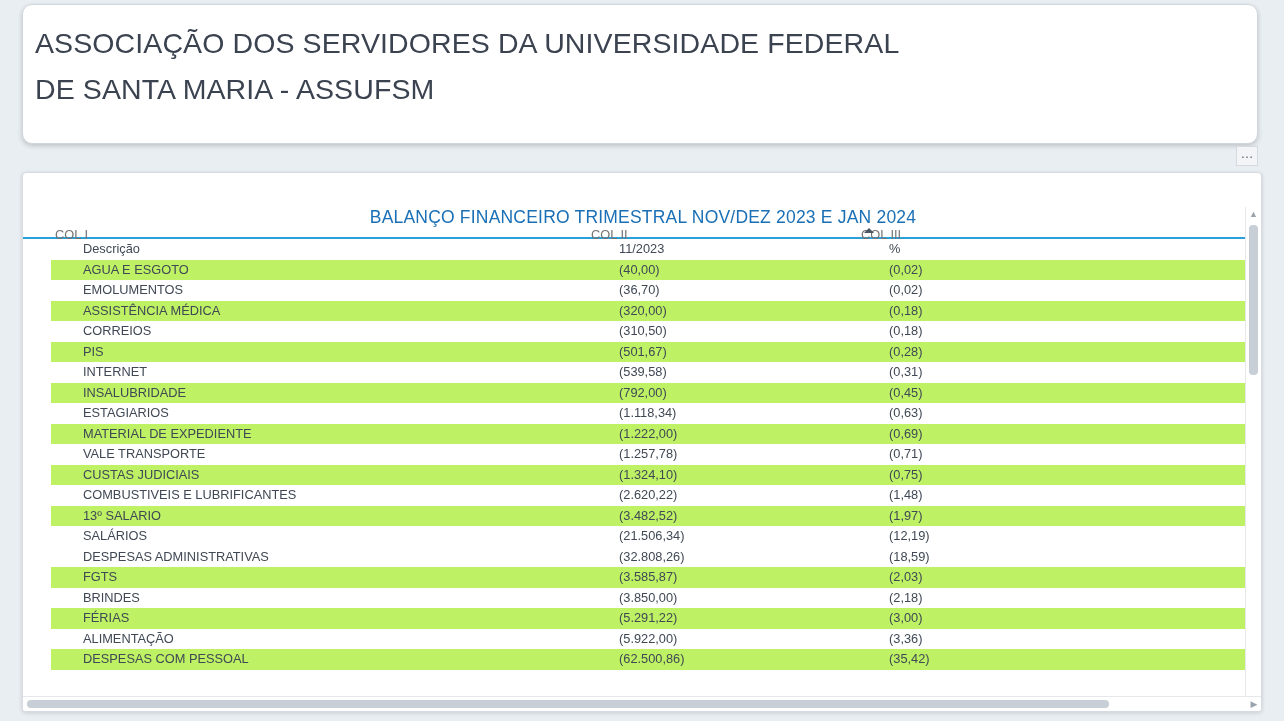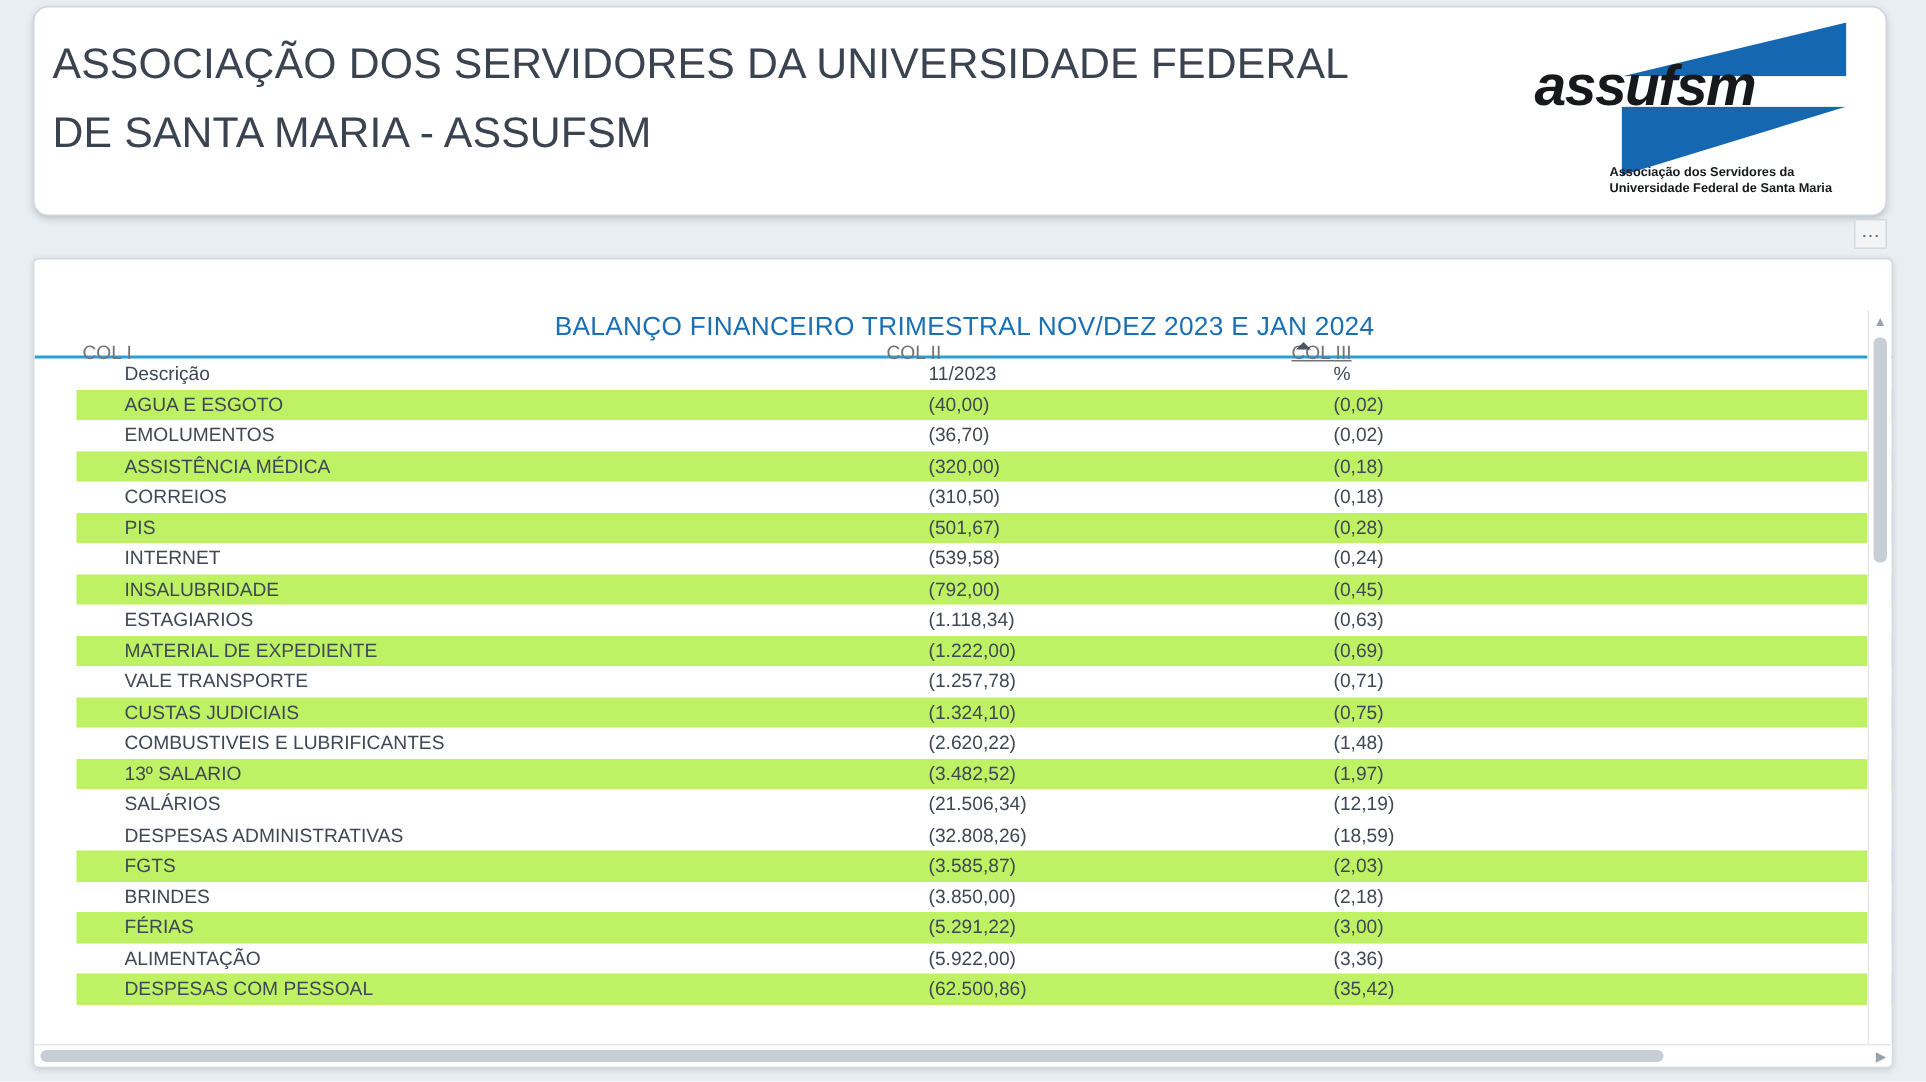--- a/index.html
+++ b/index.html
@@ -142,21 +142,21 @@
     border-bottom: 2px solid #2a9fd8;
   }
   .th {
     position: absolute;
     top: 16px;
     font-size: 12.8px;
     color: #737373;
   }
   #th-1 { left: 32px; }
   #th-2 { left: 568px; }
-  #th-3 { left: 838px; text-decoration: underline; }
+  #th-3 { left: 838px; }
   #sort-caret {
     position: absolute;
     left: 841px;
     top: 17px;
     width: 0;
     height: 0;
     border-left: 5px solid transparent;
     border-right: 5px solid transparent;
     border-bottom: 5px solid #4b5663;
   }
@@ -244,26 +244,20 @@
     line-height: 14px;
     cursor: pointer;
   }
 </style>
 </head>
 <body>
 
 <div id="header-card">
   <div id="header-title">ASSOCIAÇÃO DOS SERVIDORES DA UNIVERSIDADE FEDERAL DE SANTA MARIA - ASSUFSM</div>
 
-  <div id="logo-block">
-    <div class="logo-shape" id="logo-tri-top"></div>
-    <div class="logo-shape" id="logo-tri-bot"></div>
-    <div id="logo-word">assufsm</div>
-    <div id="logo-sub">Associação dos Servidores da Universidade Federal de Santa Maria</div>
-  </div>
 </div>
 
 <div id="more-menu">…</div>
 
 <div id="table-card">
 
   <div id="table-title">BALANÇO FINANCEIRO TRIMESTRAL NOV/DEZ 2023 E JAN 2024</div>
 
   <div id="table-head">
     <div class="th" id="th-1">COL I</div>
@@ -299,21 +293,21 @@
         <div class="c3">(0,18)</div>
       </div>
       <div class="row alt">
         <div class="c1">PIS</div>
         <div class="c2">(501,67)</div>
         <div class="c3">(0,28)</div>
       </div>
       <div class="row">
         <div class="c1">INTERNET</div>
         <div class="c2">(539,58)</div>
-        <div class="c3">(0,24)</div>
+        <div class="c3">(0,31)</div>
       </div>
       <div class="row alt">
         <div class="c1">INSALUBRIDADE</div>
         <div class="c2">(792,00)</div>
         <div class="c3">(0,45)</div>
       </div>
       <div class="row">
         <div class="c1">ESTAGIARIOS</div>
         <div class="c2">(1.118,34)</div>
         <div class="c3">(0,63)</div>

